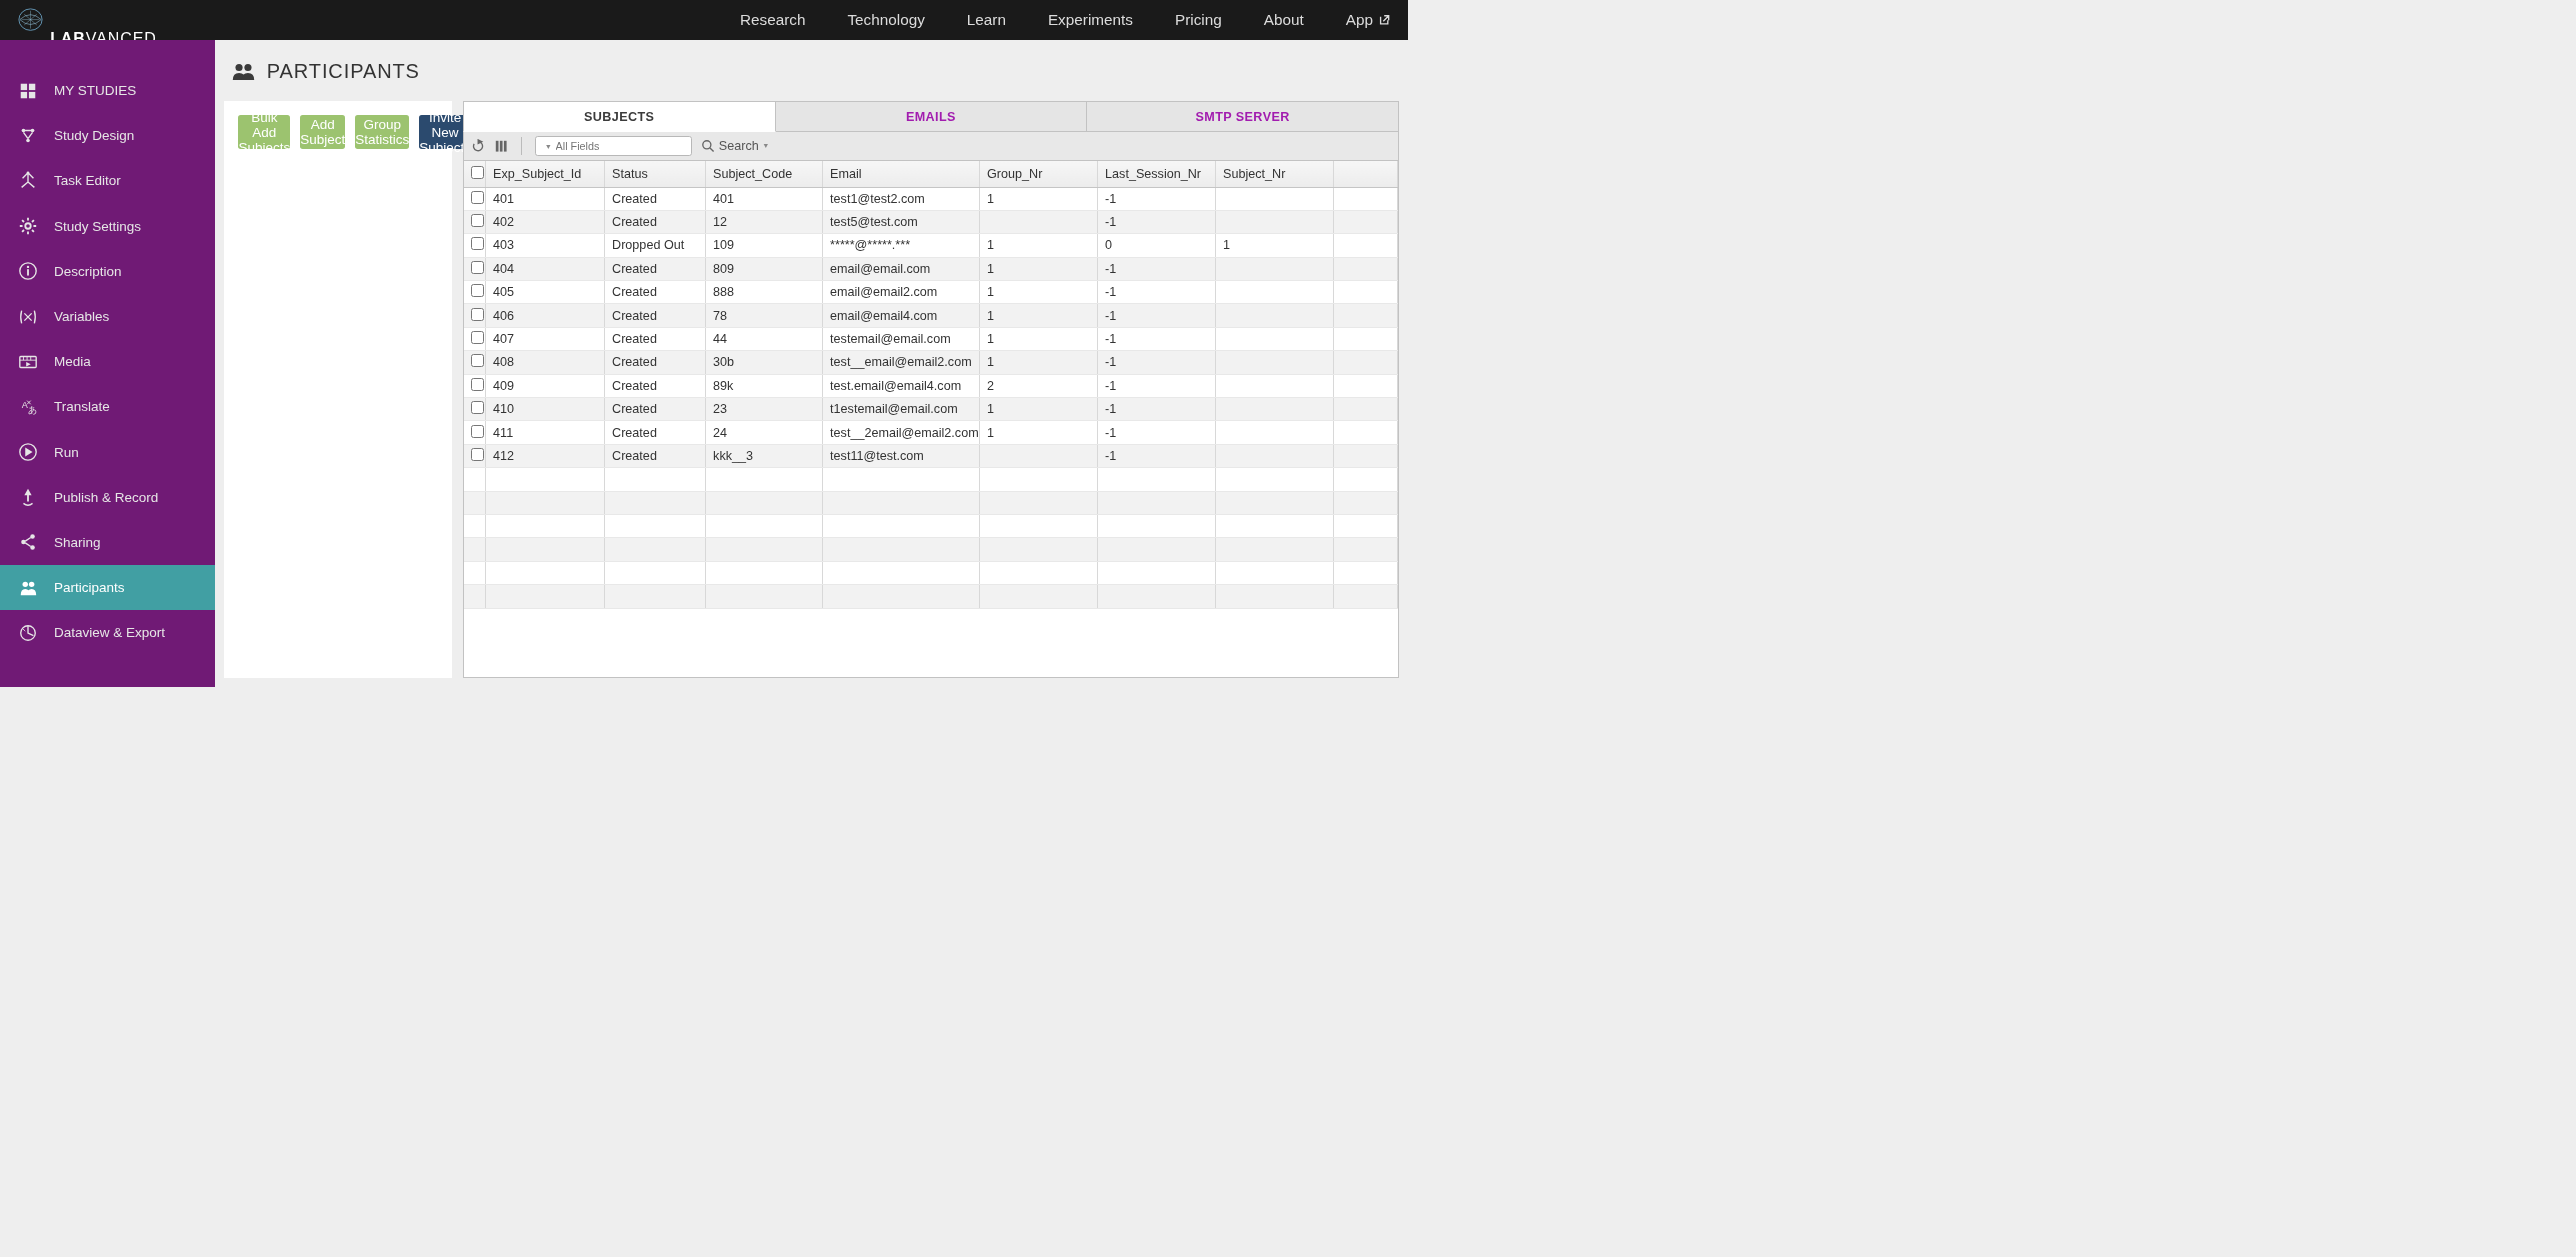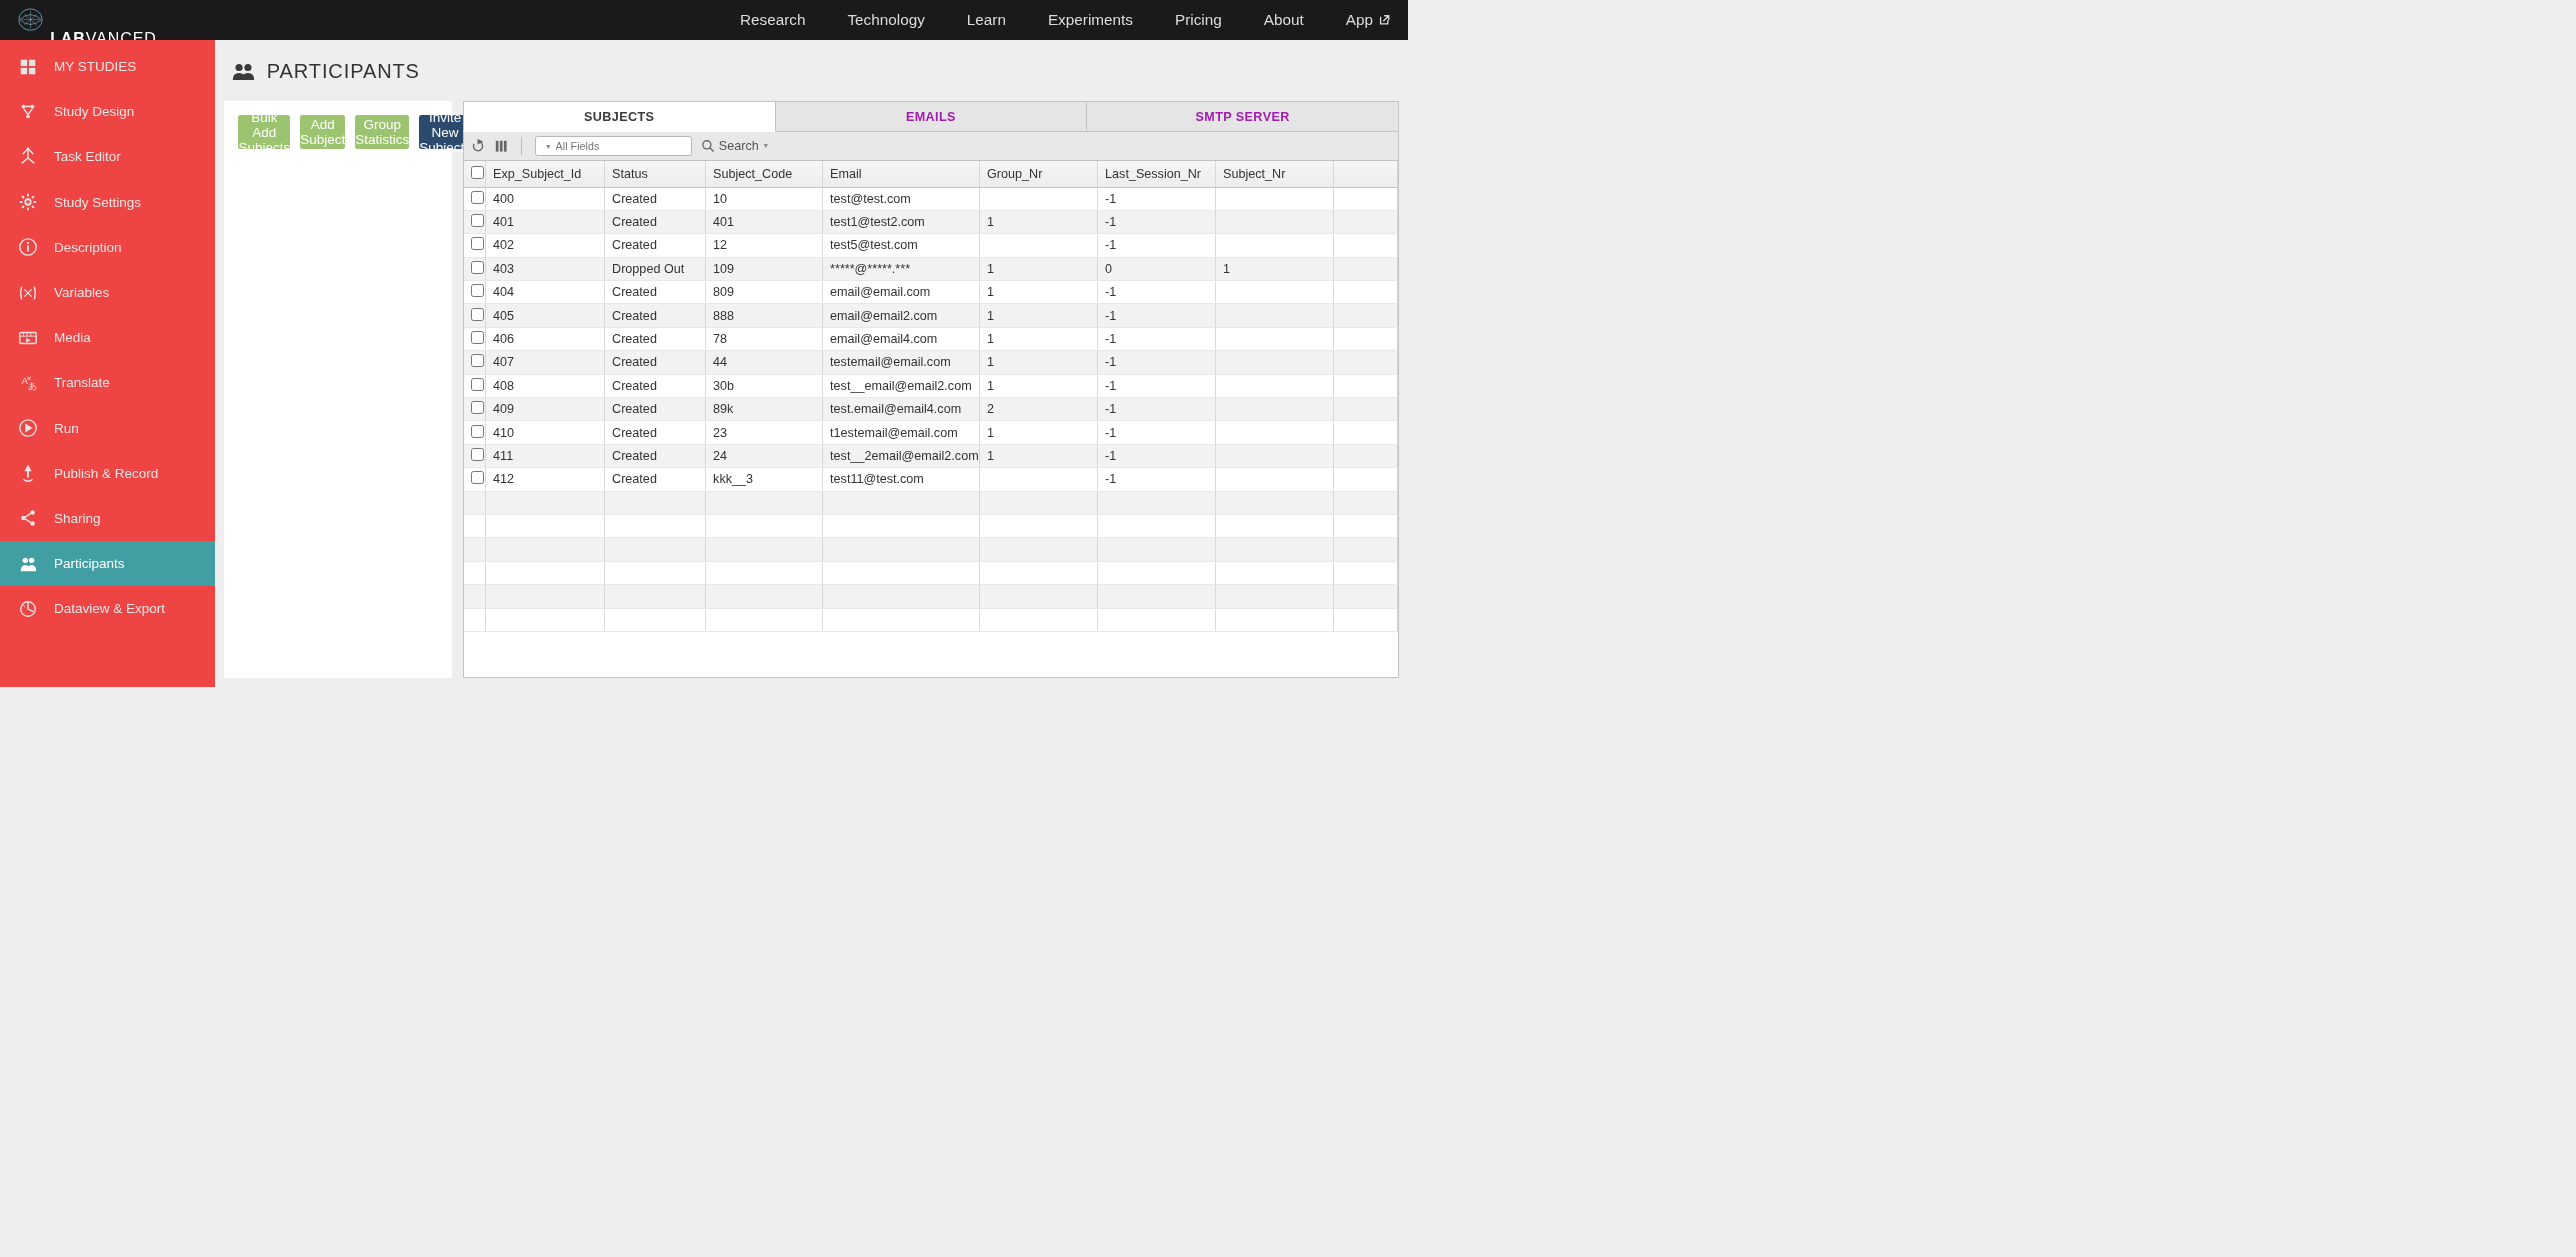--- a/index.html
+++ b/index.html
@@ -6,21 +6,21 @@
 body { font-family: "Helvetica Neue", Arial, sans-serif; font-size: 12.6px; background: #eee; color: #333; overflow: hidden; }
 .app { display: flex; flex-direction: column; height: 687px; width: 1408px; }
 .topbar { background: #1a1a1a; height: 40px; display: flex; align-items: center; padding: 0 18px; }
 .logo { display: flex; align-items: center; gap: 7.2px; }
 .logo-icon { width: 25px; height: 23.4px; }
 .logo-text { color: #fff; font-size: 16px; letter-spacing: 0.9px; margin-top: 37px; }
 .logo-text b { font-weight: 700; }
 .topnav { margin-left: auto; display: flex; gap: 42px; }
 .topnav a { color: #dcdcdc; text-decoration: none; font-size: 15.3px; cursor: pointer; display: flex; align-items: center; gap: 4.5px; }
 .body { display: flex; flex: 1; min-height: 0; }
-.sidebar { width: 215px; background: #ef4444; display: flex; flex-direction: column; padding-top: 4px; }
+.sidebar { width: 215px; background: #701a75; display: flex; flex-direction: column; padding-top: 28px; }
 .side-item { display: flex; align-items: center; gap: 16px; padding: 12.6px 18px; color: #e6e6e6; cursor: pointer; font-size: 13.5px; }
 .side-item.active { background: #419fa3; color: #fff; }
 .side-icon { width: 20px; height: 20px; display: flex; align-items: center; justify-content: center; }
 .main { flex: 1; display: flex; flex-direction: column; background: #eee; min-width: 0; }
 .page-header { display: flex; align-items: center; gap: 10.8px; padding: 20px 25px 18px 16px; }
 .page-title { font-size: 20px; font-weight: 500; letter-spacing: 0.9px; color: #333; }
 .content { display: flex; gap: 10.8px; padding: 0 9px 9px 9px; flex: 1; min-height: 0; }
 .actions-panel { width: 228px; background: #fff; padding: 14.4px; display: flex; flex-direction: row; gap: 10px; flex-shrink: 0; }
 .btn { height: 34px; border: none; border-radius: 2.7px; color: #fff; font-size: 13.5px; font-weight: 500; cursor: pointer; display: flex; align-items: center; justify-content: center; gap: 7.2px; }
 .btn-green { background: #9cc36f; }
@@ -308,31 +308,20 @@
                     <th>Email</th>
                     <th>Group_Nr</th>
                     <th>Last_Session_Nr</th>
                     <th>Subject_Nr</th>
                     <th></th>
                   </tr>
                 </thead>
               <tbody id="tbody">
                   <tr>
                     <td class="col-check"><input type="checkbox" style=""></td>
-                    <td>400</td>
-                    <td>Created</td>
-                    <td>10</td>
-                    <td>test@test.com</td>
-                    <td></td>
-                    <td>-1</td>
-                    <td></td>
-                    <td></td>
-                  </tr>
-                  <tr>
-                    <td class="col-check"><input type="checkbox" style=""></td>
                     <td>401</td>
                     <td>Created</td>
                     <td>401</td>
                     <td>test1@test2.com</td>
                     <td>1</td>
                     <td>-1</td>
                     <td></td>
                     <td></td>
                   </tr>
                   <tr>

